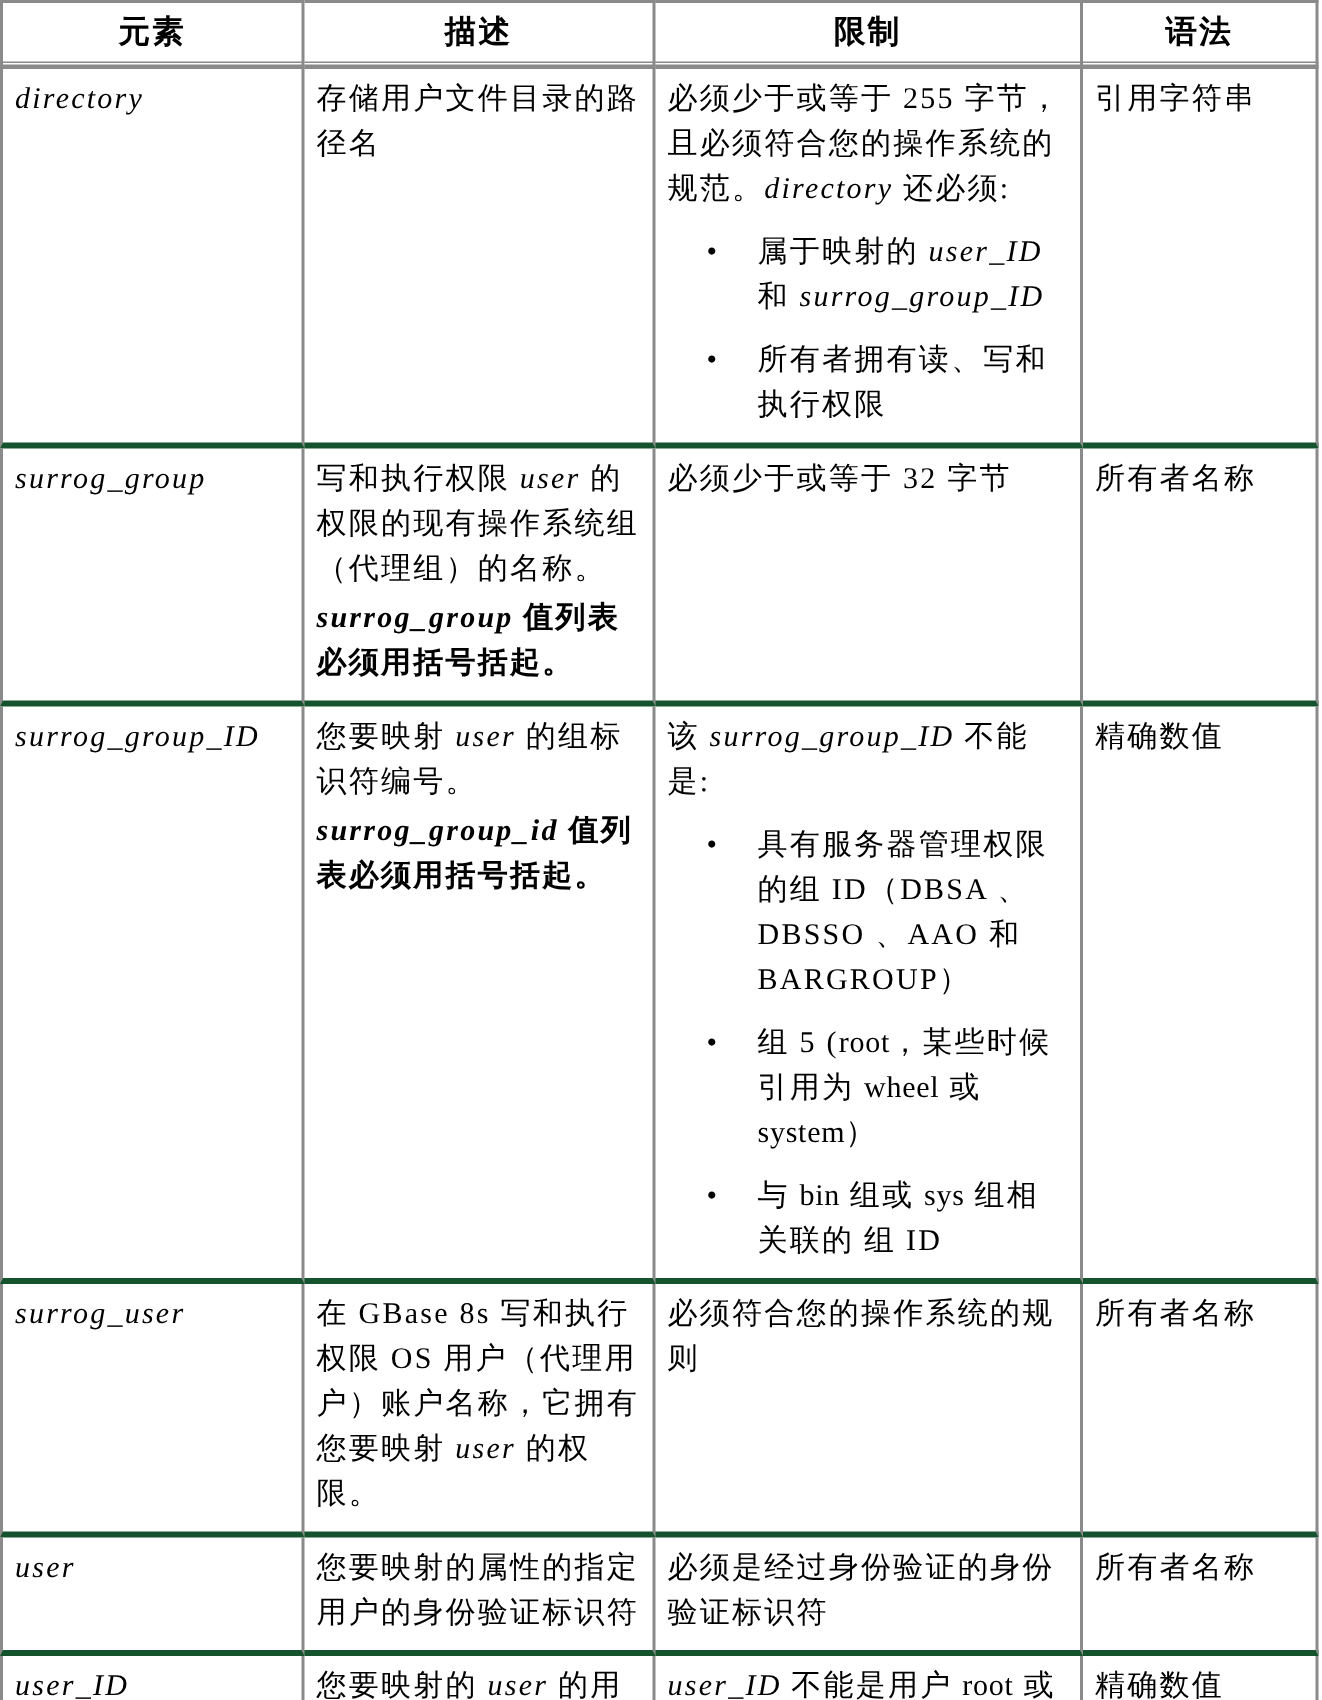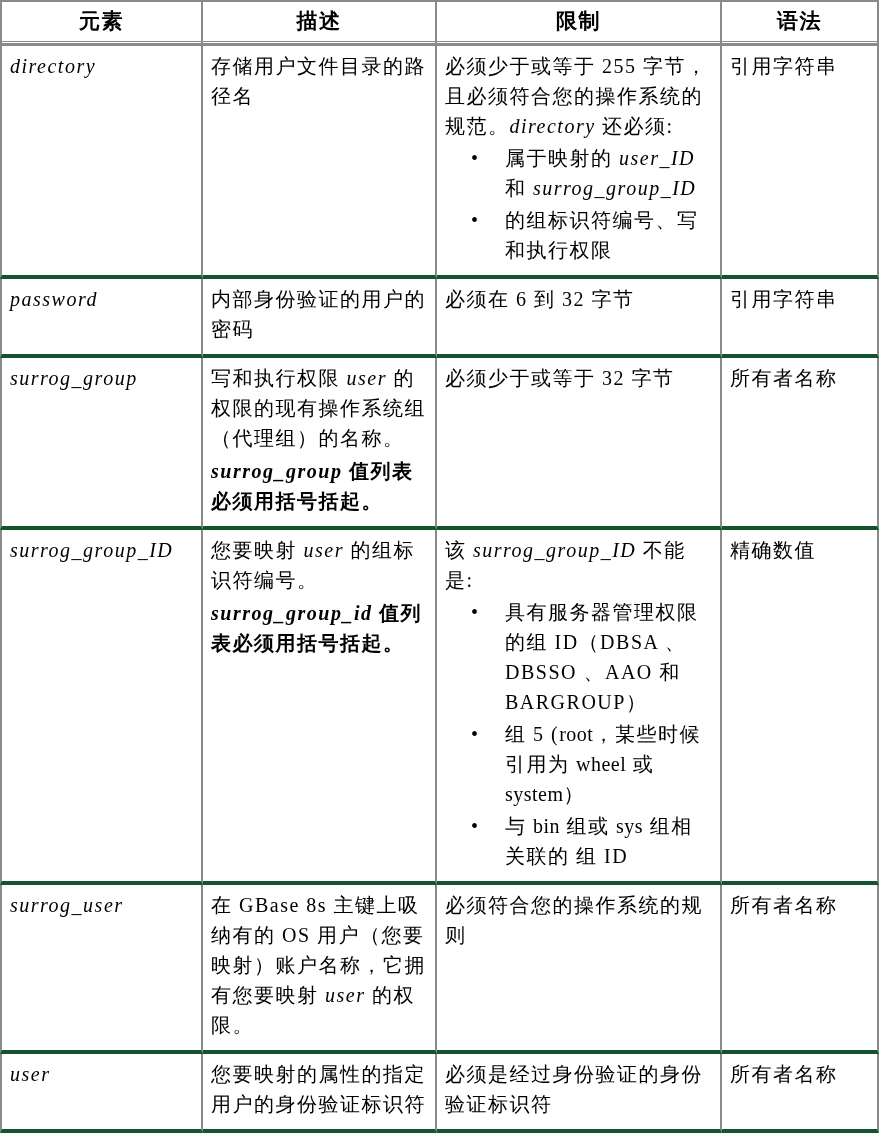--- a/index.html
+++ b/index.html
@@ -57,21 +57,21 @@
   }
   .it { font-style: italic; }
   .bd {
     font-weight: normal;
     letter-spacing: 0.5px;
   }
   .p + .p { margin-top: 3px; font-weight: bold; }
   .li {
     position: relative;
     padding-left: 60px;
-    margin-top: 2px;
+    margin-top: 12px;
   }
   .li::before {
     content: "\2022";
     position: absolute;
     left: 26px;
     top: 0;
   }
 </style>
 </head>
 <body>
@@ -100,31 +100,21 @@
     </thead>
     <tbody>
         <tr>
           <td><span class="term">directory</span></td>
           <td>
             <div class="p"><span>存储用户文件目录的路径名</span></div>
           </td>
           <td>
             <div class="p"><span>必须少于或等于 255 字节，且必须符合您的操作系统的规范。</span><span class="it">directory</span><span> 还必须:</span></div>
             <div class="li"><span>属于映射的 </span><span class="it">user_ID</span><span> 和 </span><span class="it">surrog_group_ID</span></div>
-            <div class="li"><span>的组标识符编号、写和执行权限</span></div>
-          </td>
-          <td>引用字符串</td>
-        </tr>
-        <tr>
-          <td><span class="term">password</span></td>
-          <td>
-            <div class="p"><span>内部身份验证的用户的密码</span></div>
-          </td>
-          <td>
-            <div class="p"><span>必须在 6 到 32 字节</span></div>
+            <div class="li"><span>所有者拥有读、写和执行权限</span></div>
           </td>
           <td>引用字符串</td>
         </tr>
         <tr>
           <td><span class="term">surrog_group</span></td>
           <td>
             <div class="p"><span>写和执行权限 </span><span class="it">user</span><span> 的权限的现有操作系统组（代理组）的名称。</span></div>
             <div class="p"><span class="it">surrog_group</span><span> 值列表必须用括号括起。</span></div>
           </td>
           <td>
@@ -142,21 +132,21 @@
             <div class="p"><span>该 </span><span class="it">surrog_group_ID</span><span> 不能是:</span></div>
             <div class="li"><span>具有服务器管理权限的组 ID（DBSA 、DBSSO 、AAO 和 BARGROUP）</span></div>
             <div class="li"><span>组 5 (</span><span class="bd">root</span><span>，某些时候引用为 </span><span class="bd">wheel</span><span> 或 </span><span class="bd">system</span><span>）</span></div>
             <div class="li"><span>与 </span><span class="bd">bin</span><span> 组或 </span><span class="bd">sys</span><span> 组相关联的 组 ID</span></div>
           </td>
           <td>精确数值</td>
         </tr>
         <tr>
           <td><span class="term">surrog_user</span></td>
           <td>
-            <div class="p"><span>在 GBase 8s 主键上吸纳有的 OS 用户（您要映射）账户名称，它拥有您要映射 </span><span class="it">user</span><span> 的权限。</span></div>
+            <div class="p"><span>在 GBase 8s 写和执行权限 OS 用户（代理用户）账户名称，它拥有您要映射 </span><span class="it">user</span><span> 的权限。</span></div>
           </td>
           <td>
             <div class="p"><span>必须符合您的操作系统的规则</span></div>
           </td>
           <td>所有者名称</td>
         </tr>
         <tr>
           <td><span class="term">user</span></td>
           <td>
             <div class="p"><span>您要映射的属性的指定用户的身份验证标识符</span></div>

